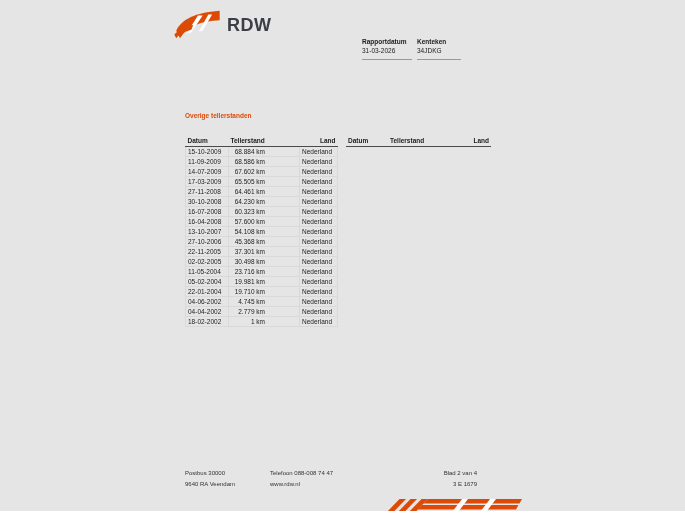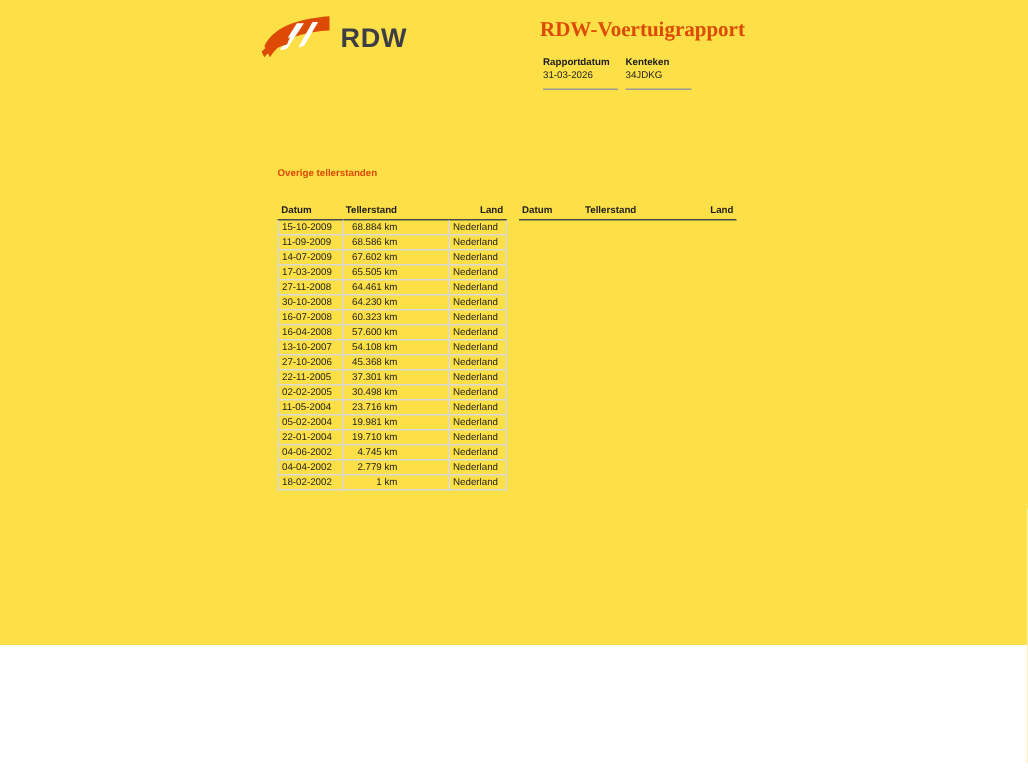--- a/index.html
+++ b/index.html
@@ -1,19 +1,19 @@
 <!DOCTYPE html>
 <html style="--accent: #dd4a05; --logo-ink: #3d3d46;"><head>
 <meta charset="utf-8">
 <style>
   :root { --accent:#dd4a05; --logo-ink:#3d3d46; --ink:#1c1c1c; --grid:#d9d9d9; --rule:#4a4a4a; }
   * { box-sizing:border-box; margin:0; padding:0; }
   html,body { background:#ffffff; }
   .page {
-    position:relative; width:685px; height:430px; background:#fde047;
+    position:relative; width:685px; height:511px; background:#e5e5e5;
     font-family:"Liberation Sans", sans-serif; color:var(--ink); overflow:hidden;
   }
 
   
   .logo { position:absolute; left:172px; top:8px; display:flex; align-items:center; gap:5px; }
   .logo svg { display:block; }
   .flag-fill { fill:var(--accent); }
   .logo-text { font-size:18px; font-weight:bold; color:var(--logo-ink); letter-spacing:.5px; }
 
   .doc-title {
@@ -68,21 +68,20 @@
       <svg width="50" height="34" viewBox="0 0 52 36">
         <path class="flag-fill" d="M4 24 C10 12, 24 5, 50 3 L50 13 C30 14, 16 19, 8 32 Z"></path>
         <path d="M15 27 L27 8 L32 8 L20 26 Z" fill="#ffffff"></path>
         <path d="M28 25 L38 7 L42 7 L32 24 Z" fill="#ffffff"></path>
         <path class="flag-fill" d="M2 28 C8 22, 14 19, 22 18 L20 23 C13 25, 8 27, 4 32 Z"></path>
       </svg>
     </span>
     <span class="logo-text">RDW</span>
   </div>
 
-  <div class="doc-title">RDW-Voertuigrapport</div>
 
   <div class="meta date">
     <div class="meta-label">Rapportdatum</div>
     <div class="meta-value">31-03-2026</div>
   </div>
   <div class="meta plate">
     <div class="meta-label">Kenteken</div>
     <div class="meta-value">34JDKG</div>
   </div>
 

